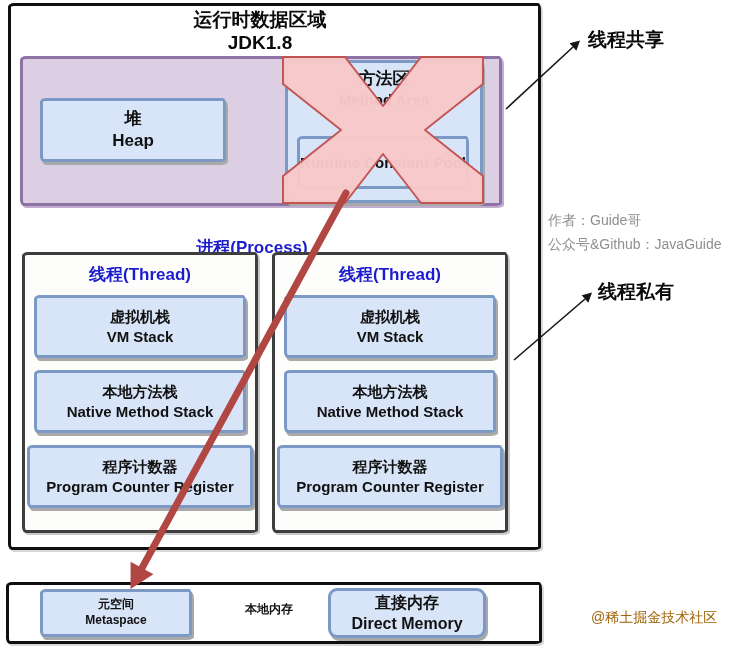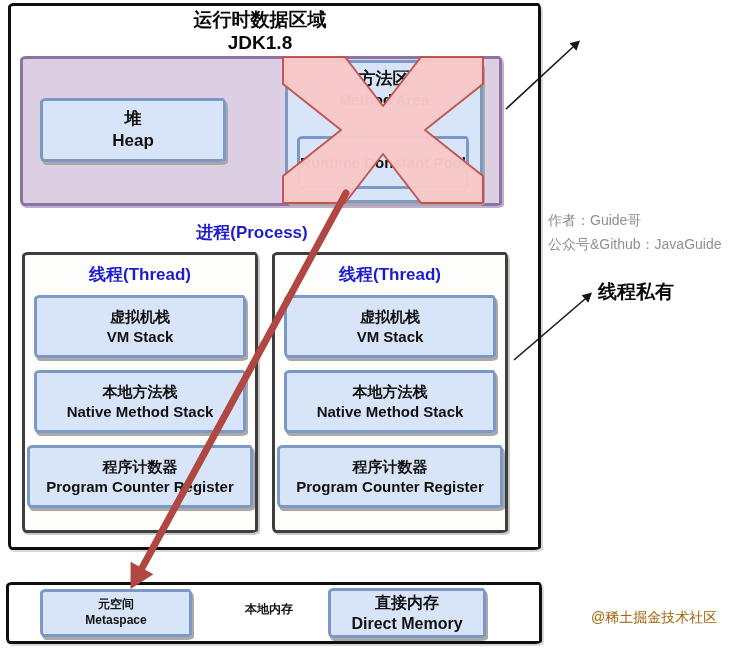--- a/index.html
+++ b/index.html
@@ -63,21 +63,21 @@
     <div class="method-area-content">
       <div class="big-cell">方法区</div>
       <div class="box-label-en">Method Area</div>
     </div>
   </div>
 
   <div class="box blue-box" style="left:297px;top:136px;width:172px;height:53px;box-shadow:none;">
     <div class="box-label-en">Runtime Constant Pool</div>
   </div>
 
-  <div class="abs blue-label" style="left:132px;top:221px;width:240px;">进程(Process)</div>
+  <div class="abs blue-label" style="left:132px;top:236px;width:240px;">进程(Process)</div>
 
   <div class="box thread-box" style="left:22px;top:252px;width:236px;height:281px;"></div>
   <div class="abs blue-label" style="left:22px;top:263px;width:236px;">线程(Thread)</div>
   <div class="box blue-box" style="left:34px;top:295px;width:212px;height:63px;">
     <div class="box-label-zh">虚拟机栈</div>
     <div class="box-label-en">VM Stack</div>
   </div>
   <div class="box blue-box" style="left:34px;top:370px;width:212px;height:63px;">
     <div class="box-label-zh">本地方法栈</div>
     <div class="box-label-en">Native Method Stack</div>
@@ -101,25 +101,26 @@
     <div class="box-label-zh">程序计数器</div>
     <div class="box-label-en">Program Counter Register</div>
   </div>
 
   <div class="box main-box" style="left:6px;top:582px;width:536px;height:62px;"></div>
   <div class="box blue-box" style="left:40px;top:589px;width:152px;height:48px;font-size:12px;">
     <div>元空间</div>
     <div>Metaspace</div>
   </div>
   <div class="abs" style="left:199px;top:601px;width:140px;text-align:center;font-weight:bold;font-size:12px;">本地内存</div>
-  <div class="box blue-box" style="left:328px;top:588px;width:158px;height:50px;font-size:16px;">
+  <div class="box blue-box" style="left:328px;top:588px;width:158px;height:50px;font-size:16px;border-radius:9px;">
     <div>直接内存</div>
     <div>Direct Memory</div>
   </div>
 
+  <div class="abs side-note" style="left:588px;top:27px;">线程共享</div>
   <div class="abs side-note" style="left:598px;top:279px;">线程私有</div>
   <div class="abs author" style="left:548px;top:209px;">
     <div>作者：Guide哥</div>
     <div>公众号&amp;Github：JavaGuide</div>
   </div>
   <div class="abs watermark" style="left:591px;top:609px;">@稀土掘金技术社区</div>
 
   <svg class="overlay" width="754" height="651" viewBox="0 0 754 651">
 
     <polygon points="283,57 345,57 383,106 421,57 483,57 483,84 425,130 483,176 483,203 421,203 383,154 345,203 283,203 283,176 341,130 283,84" fill="#f7c9c9" stroke="#c4524e" stroke-width="2" stroke-linejoin="round" opacity="0.97"></polygon>

